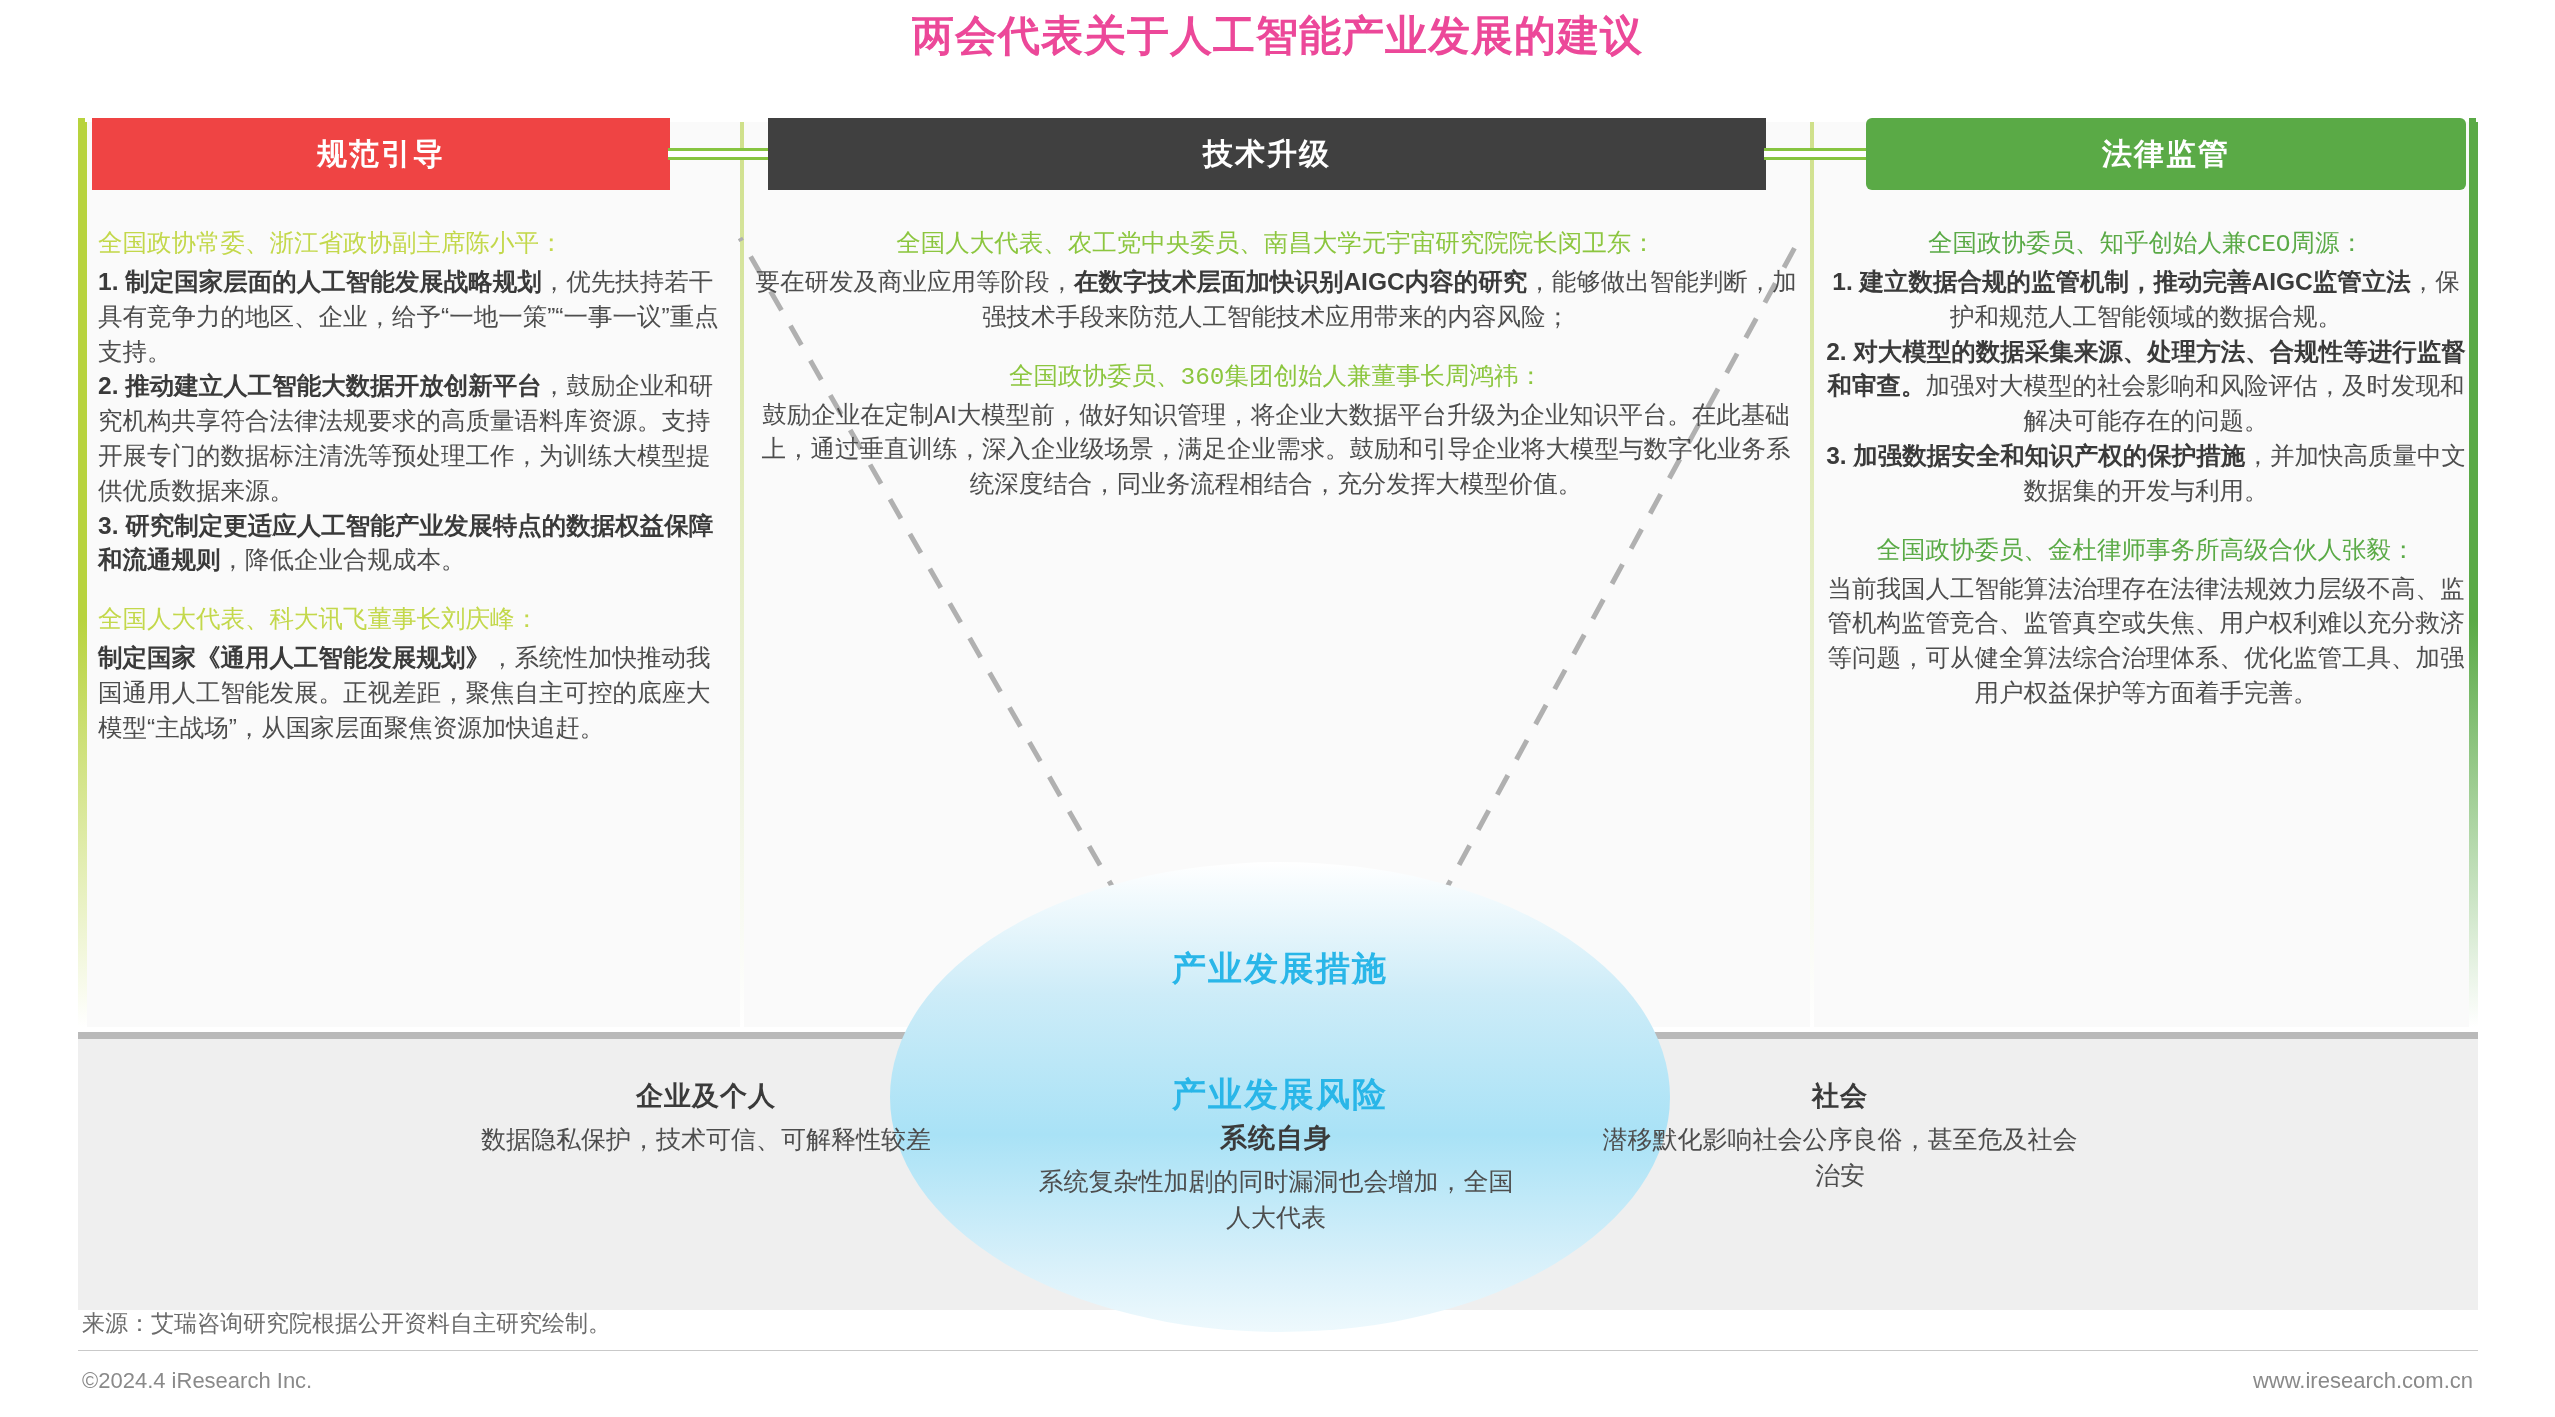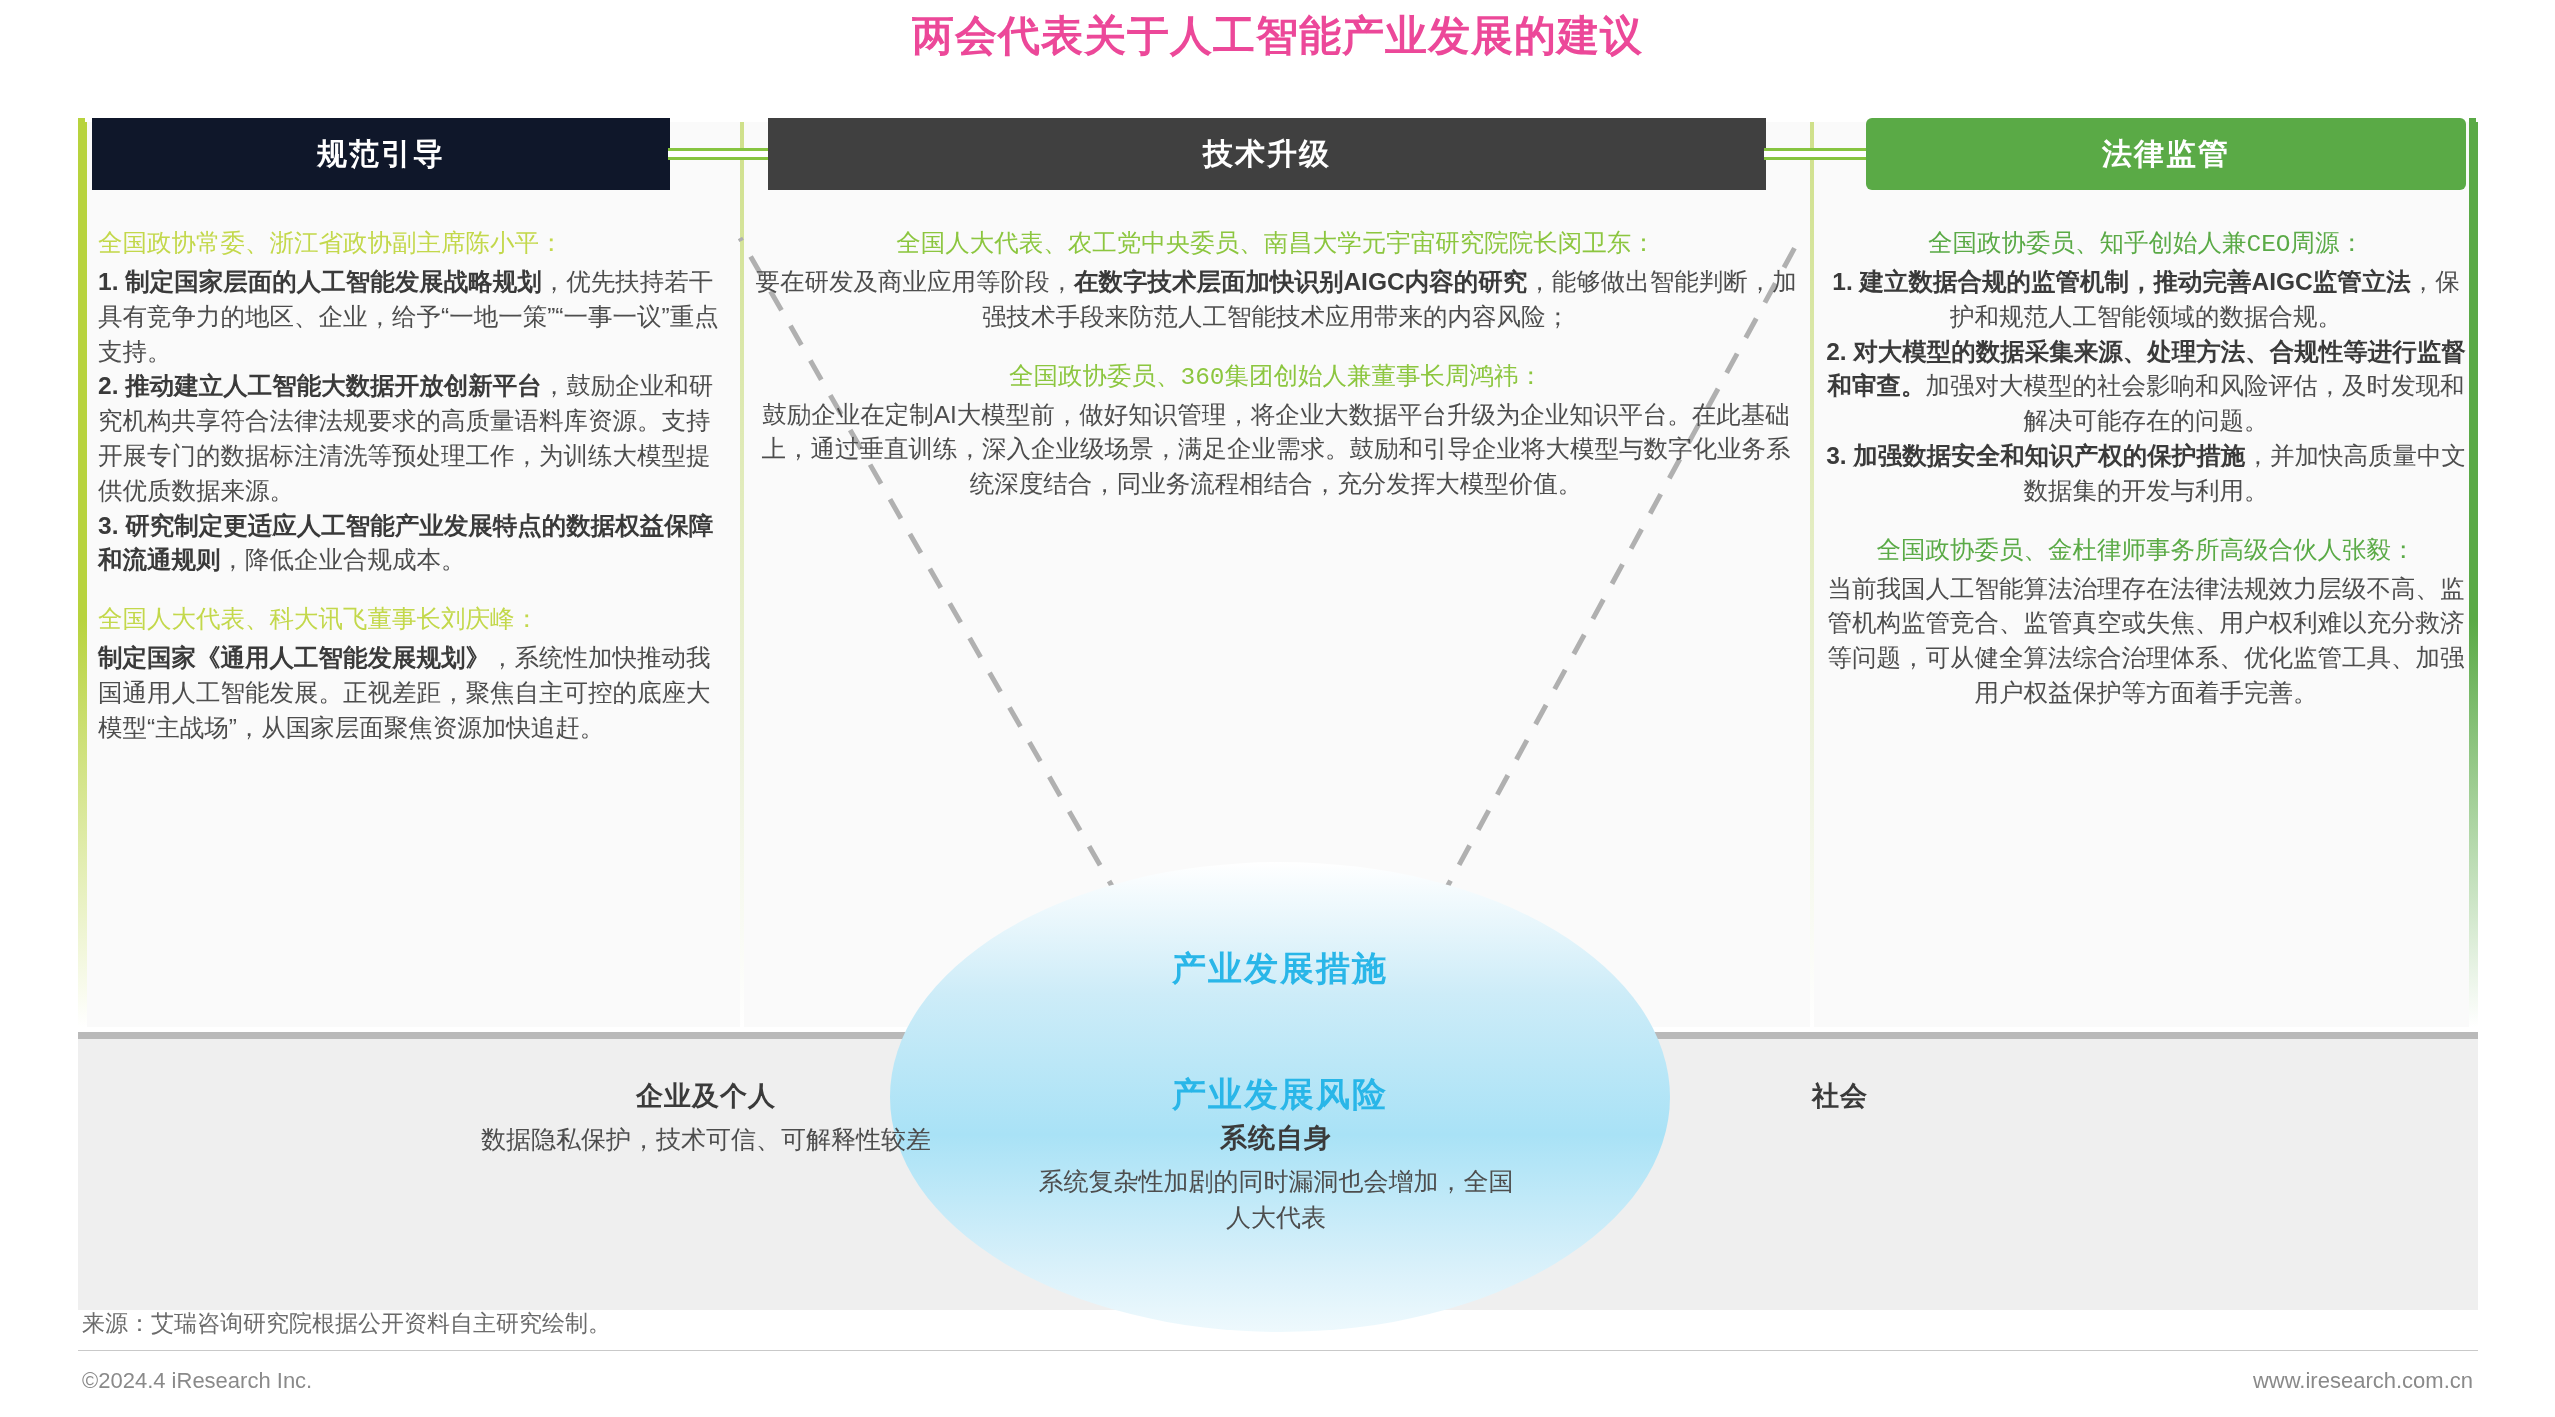--- a/index.html
+++ b/index.html
@@ -47,21 +47,21 @@
     background: linear-gradient(to bottom, #cfe08a 0%, #eef3e0 70%, #ffffff 100%);
   }
 
   
   .tab {
     position: absolute; top: 118px; height: 72px;
     display: flex; align-items: center; justify-content: center;
     color: #ffffff; font-size: 30px; font-weight: bold;
     letter-spacing: 2px;
   }
-  .tab-1 { left: 92px;  width: 578px; background: #0f172a; }
+  .tab-1 { left: 92px;  width: 578px; background: #ef4444; }
   .tab-2 { left: 768px; width: 998px; background: #404040; }
   .tab-3 { left: 1866px;width: 600px; background: #5aaa46; border-radius: 6px; }
 
   .tab-connector {
     position: absolute; height: 12px; top: 148px;
     border-top: 3px solid #86c440;
     border-bottom: 3px solid #86c440;
     background: #ffffff;
   }
   .conn-1 { left: 668px; width: 102px; }
@@ -220,20 +220,21 @@
   <div class="risk-col risk-1">
     <div class="risk-title">企业及个人</div>
     <div class="risk-body">数据隐私保护，技术可信、可解释性较差</div>
   </div>
   <div class="risk-col risk-2">
     <div class="risk-title">系统自身</div>
     <div class="risk-body">系统复杂性加剧的同时漏洞也会增加，全国人大代表</div>
   </div>
   <div class="risk-col risk-3">
     <div class="risk-title">社会</div>
+    <div class="risk-body">潜移默化影响社会公序良俗，甚至危及社会治安</div>
   </div>
 
   <div class="source-note">来源：艾瑞咨询研究院根据公开资料自主研究绘制。</div>
   <div class="footer-rule"></div>
   <div class="copyright">©2024.4 iResearch Inc.</div>
   <div class="website">www.iresearch.com.cn</div>
 
 </div>
 
 </body></html>

